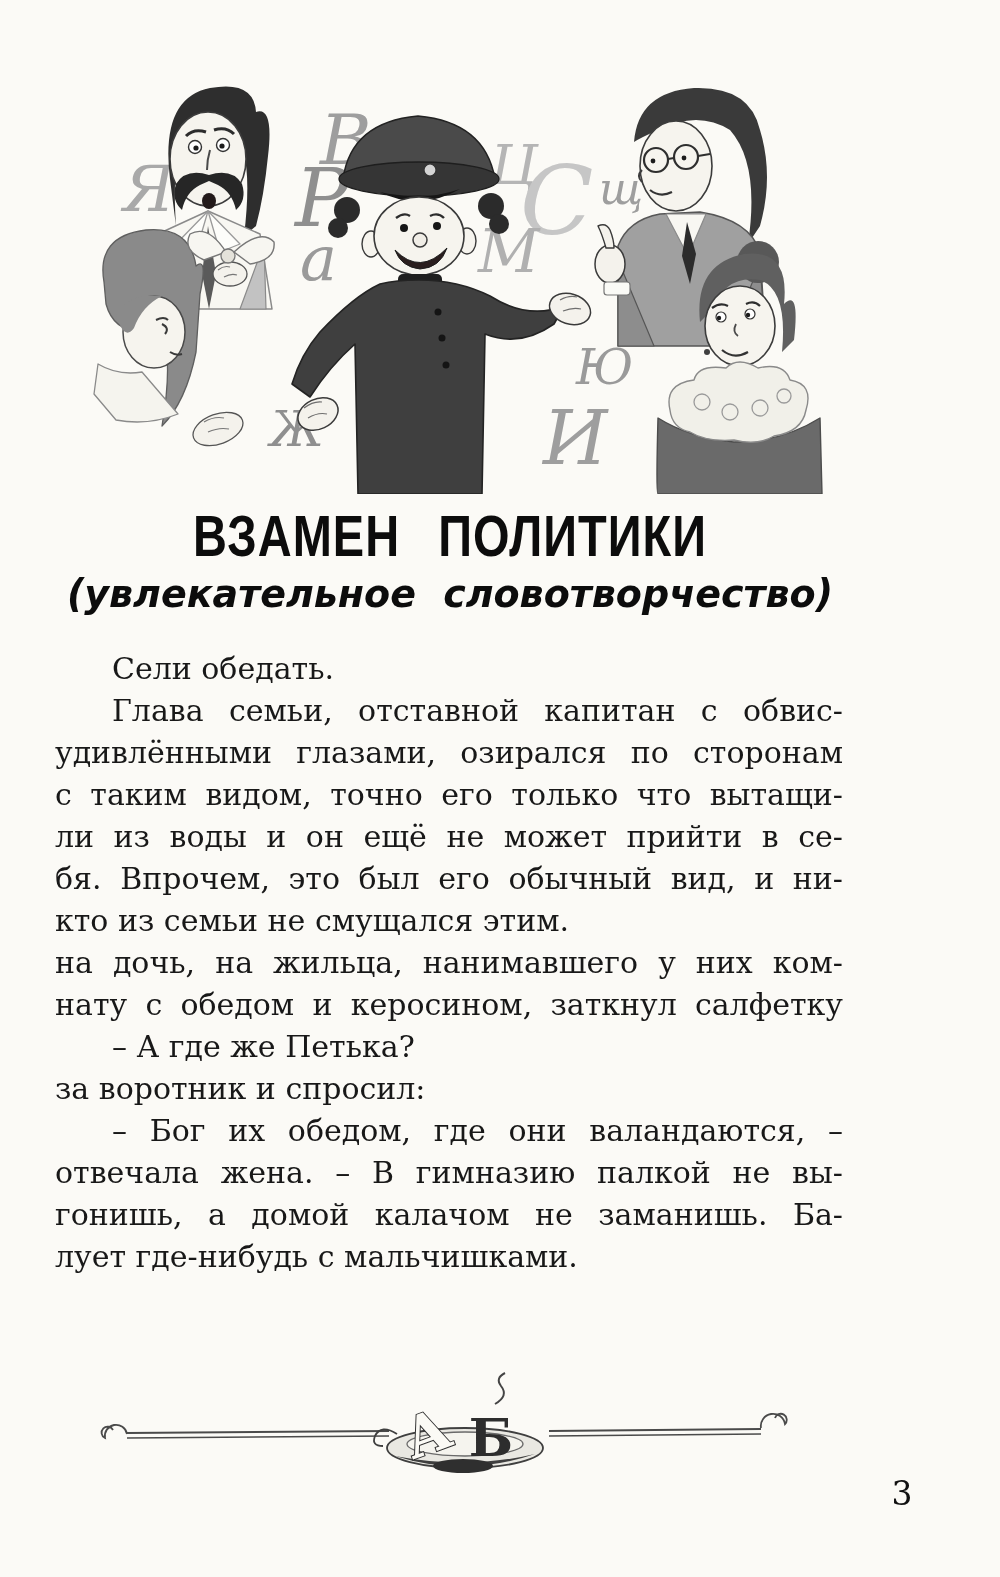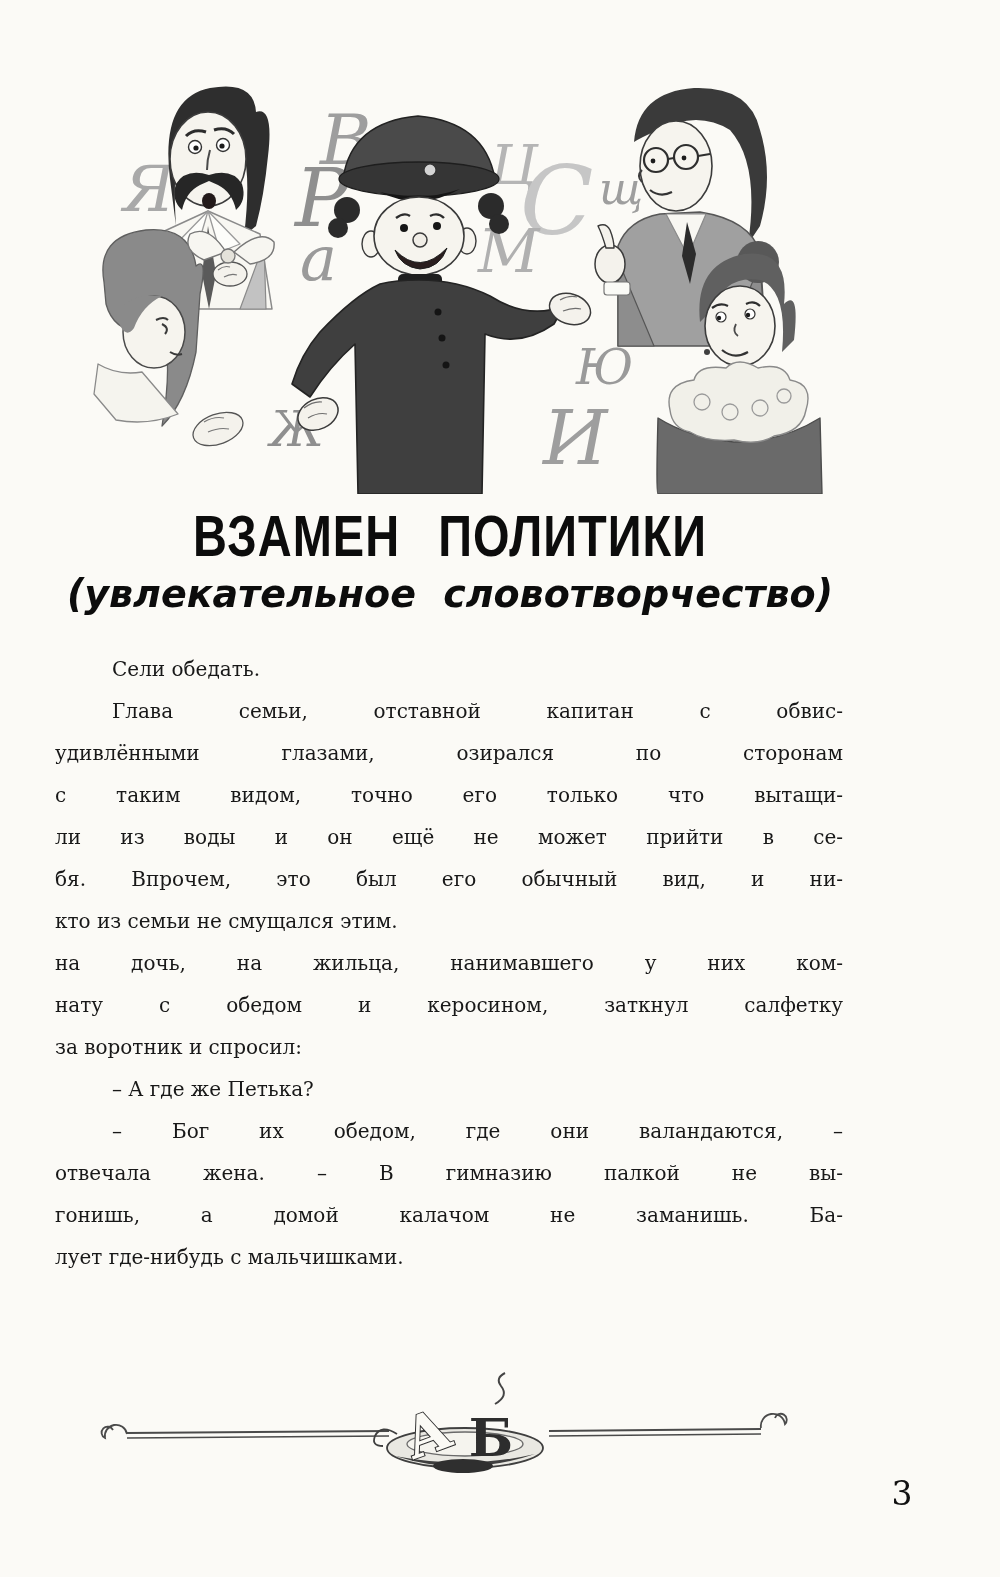--- a/index.html
+++ b/index.html
@@ -15,21 +15,21 @@
     transform:scaleY(1.22); transform-origin:center top;
   }
   .subtitle {
     position:absolute; left:30px; top:571px; width:840px; text-align:center;
     font-family:"DejaVu Sans",sans-serif; font-weight:bold; font-style:italic;
     font-size:38px; word-spacing:14px; color:#0c0c0c;
     transform:scaleY(1.04); transform-origin:center top;
   }
 
   .text-block { position:absolute; left:55px; top:648px; width:788px; color:#181818; }
-  .line { font-size:20px; line-height:42px; text-align:left; }
+  .line { font-size:30px; line-height:42px; text-align:left; }
   .line.indent  { text-indent:57px; }
   .line.justify { text-align:justify; text-align-last:justify; }
 
   .divider { position:absolute; left:97px; top:1372px; width:700px; height:112px; }
 
   .page-number {
     position:absolute; left:872px; top:1474px; width:60px; text-align:center;
     font-size:33px; color:#101010; font-family:"DejaVu Serif",serif;
   }
 </style>
@@ -166,22 +166,22 @@
   <div class="text-block">
       <div class="line indent">Сели обедать.</div>
       <div class="line indent justify">Глава семьи, отставной капитан с обвис-</div>
       <div class="line justify">удивлёнными глазами, озирался по сторонам</div>
       <div class="line justify">с таким видом, точно его только что вытащи-</div>
       <div class="line justify">ли из воды и он ещё не может прийти в се-</div>
       <div class="line justify">бя. Впрочем, это был его обычный вид, и ни-</div>
       <div class="line">кто из семьи не смущался этим.</div>
       <div class="line justify">на дочь, на жильца, нанимавшего у них ком-</div>
       <div class="line justify">нату с обедом и керосином, заткнул салфетку</div>
+      <div class="line indent">– А где же Петька?</div>
       <div class="line">за воротник и спросил:</div>
-      <div class="line indent">– А где же Петька?</div>
       <div class="line indent justify">– Бог их обедом, где они валандаются, –</div>
       <div class="line justify">отвечала жена. – В гимназию палкой не вы-</div>
       <div class="line justify">гонишь, а домой калачом не заманишь. Ба-</div>
       <div class="line">лует где-нибудь с мальчишками.</div>
     </div>
 
   <svg class="divider" viewBox="0 0 700 112">
     <g stroke="#4a4a4a" fill="none">
       <path d="M30,62 A11,11 0 1 0 8,66 A6,6 0 1 1 16,58" stroke-width="1.8"></path>
       <line x1="30" y1="61" x2="292" y2="59" stroke-width="2"></line>

